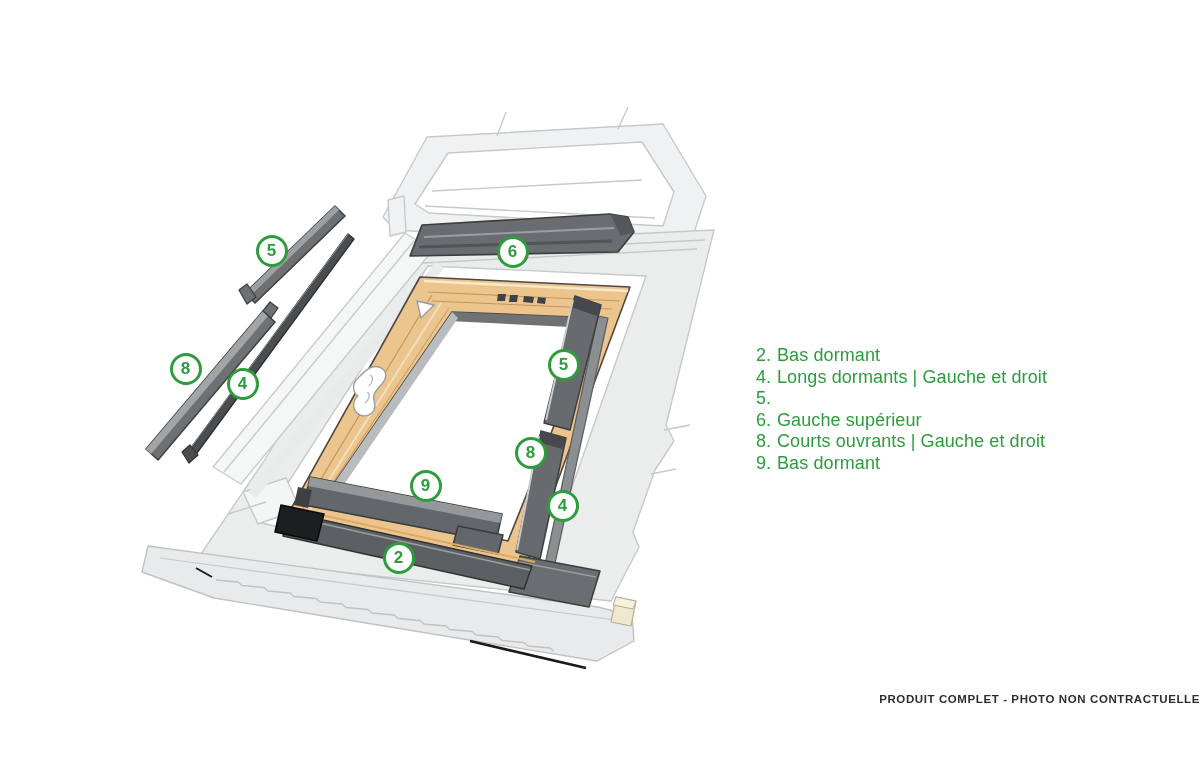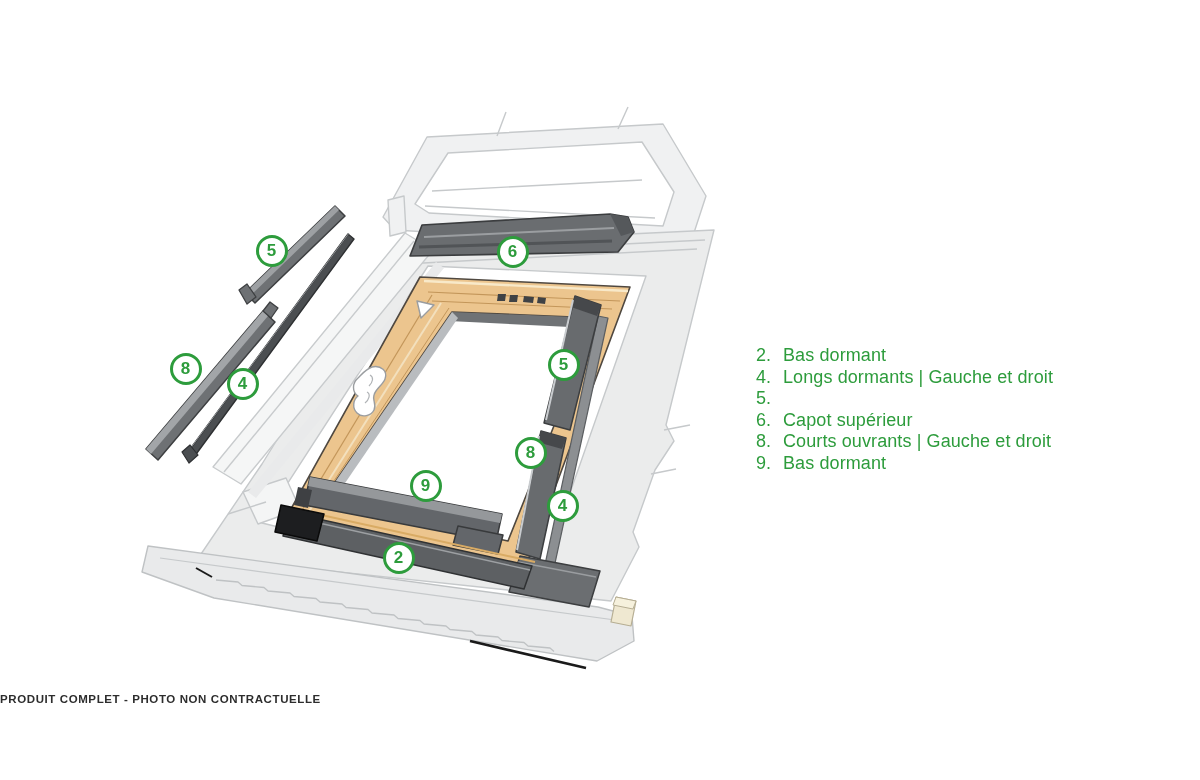--- a/index.html
+++ b/index.html
@@ -15,24 +15,24 @@
     background:#fff;display:flex;align-items:center;justify-content:center;
     font-size:17px;font-weight:700;color:var(--green,#2d9c3c);line-height:1;
     box-sizing:content-box;
   }
 
   
   .legend{position:absolute;left:756px;top:345px;color:var(--green,#2d9c3c);}
   .legend-item{display:flex;align-items:baseline;height:21.6px;
     font-size:18px;font-weight:500;letter-spacing:.1px;}
   .lnum{min-width:19px;}
-  .llabel{margin-left:8px;white-space:nowrap;}
+  .llabel{margin-left:2px;white-space:nowrap;}
 
   
-  .caption{position:absolute;left:0;right:0;top:693px;text-align:left;
+  .caption{position:absolute;left:0;right:0;top:693px;text-align:right;
     font-size:11.5px;font-weight:700;letter-spacing:.6px;color:#2d2d2d;}
 </style>
 </head>
 <body>
 
 <div class="stage">
 
   <svg width="1200" height="780" viewBox="0 0 1200 780">
 
     <g fill="#f0f1f2" stroke="#c6c9cb" stroke-width="1.4" stroke-linejoin="round">
@@ -179,21 +179,21 @@
   </div>
       <div class="legend-item">
     <span class="lnum">4.</span>
     <span class="llabel">Longs dormants | Gauche et droit</span>
   </div>
       <div class="legend-item">
     <span class="lnum">5.</span>
   </div>
       <div class="legend-item">
     <span class="lnum">6.</span>
-    <span class="llabel">Capot supérieur</span>
+    <span class="llabel">Gauche supérieur</span>
   </div>
       <div class="legend-item">
     <span class="lnum">8.</span>
     <span class="llabel">Courts ouvrants | Gauche et droit</span>
   </div>
       <div class="legend-item">
     <span class="lnum">9.</span>
     <span class="llabel">Bas dormant</span>
   </div>
     </div>

